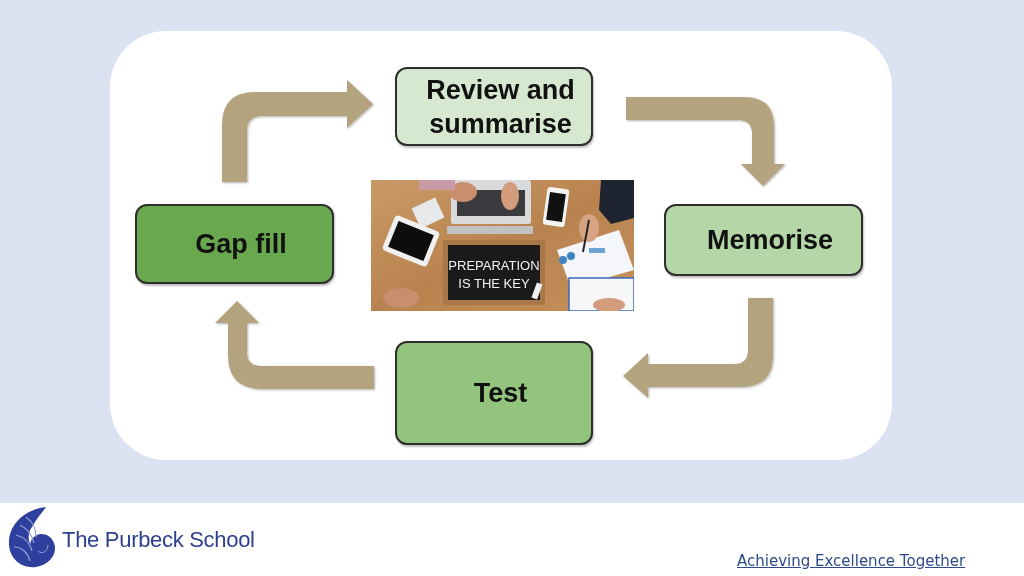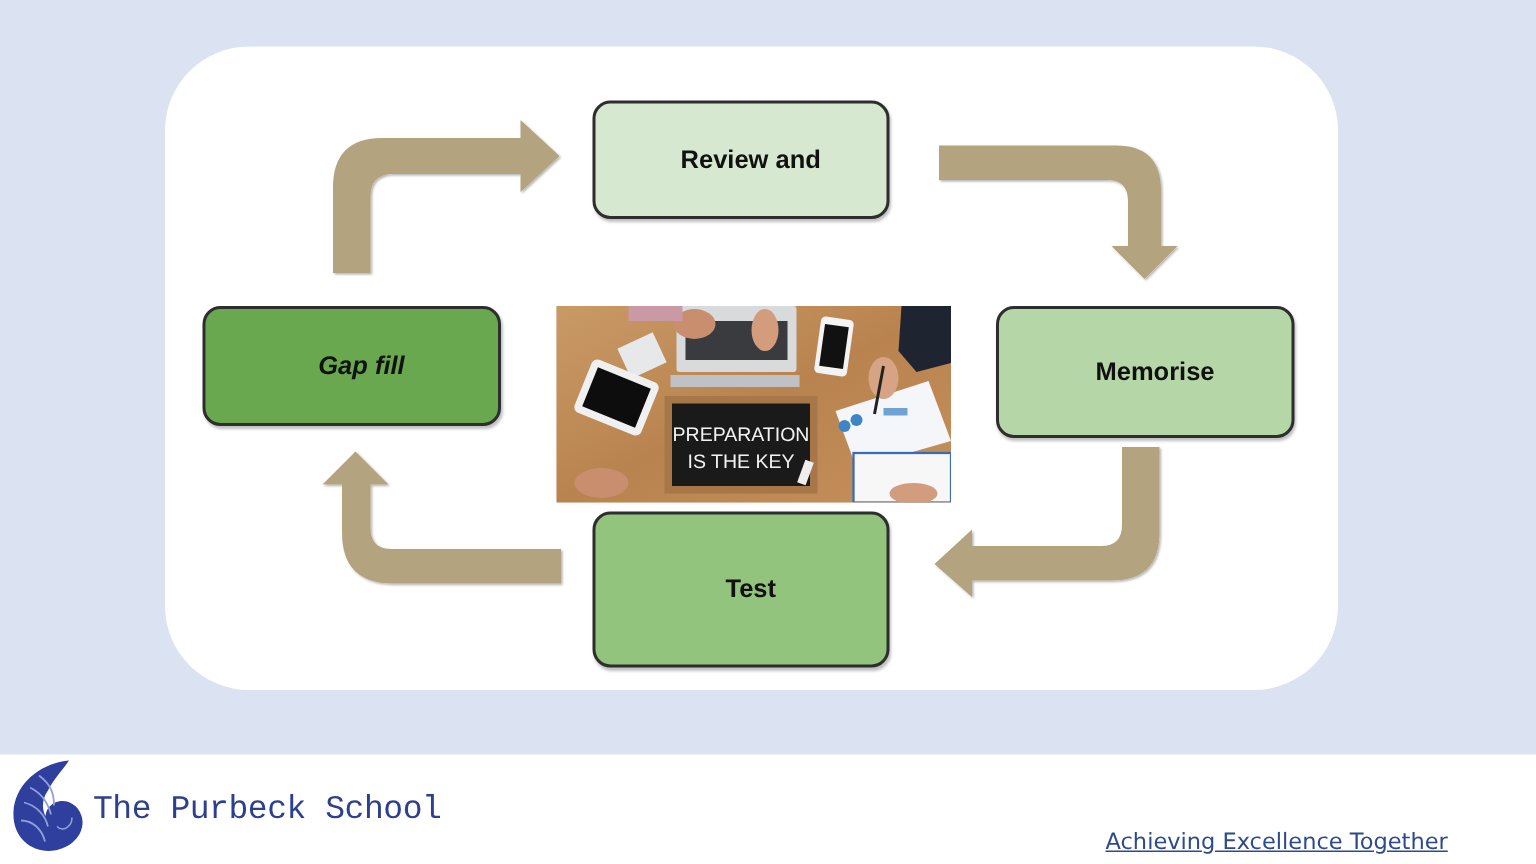--- a/index.html
+++ b/index.html
@@ -1,26 +1,26 @@
 <!DOCTYPE html>
 <html><head>
 <meta charset="utf-8">
 <style>
   html, body { margin:0; padding:0; }
   body { width:1024px; height:576px; position:relative; overflow:hidden; background:#dbe2f2; font-family:"Liberation Sans", sans-serif; }
   .panel { position:absolute; left:110px; top:31px; width:782px; height:429px; background:#ffffff; border-radius:56px; }
-  .box { position:absolute; box-sizing:border-box; border:2px solid #2e2e2e; border-radius:12px; display:flex; align-items:center; justify-content:center; text-align:center; font-weight:bold; color:#111; font-size:17px; line-height:34px; box-shadow:1px 2px 2px rgba(0,0,0,0.25);padding-left:13px; }
+  .box { position:absolute; box-sizing:border-box; border:2px solid #2e2e2e; border-radius:12px; display:flex; align-items:center; justify-content:center; text-align:center; font-weight:bold; color:#111; font-size:27px; line-height:34px; box-shadow:1px 2px 2px rgba(0,0,0,0.25);padding-left:13px; }
   .box-review { left:395px; top:67px; width:198px; height:79px; background:#d6e8d0; }
-  .box-memorise { left:664px; top:204px; width:199px; height:88px; background:#b5d6a7; }
+  .box-memorise { left:664px; top:204px; width:199px; height:72px; background:#b5d6a7; }
   .box-test { left:395px; top:341px; width:198px; height:104px; background:#93c47d; }
-  .box-gap { left:135px; top:204px; width:199px; height:80px; background:#6aa84f;font-style:italic; }
+  .box-gap { left:135px; top:204px; width:199px; height:80px; background:#6aa84f; }
   svg.arrows { position:absolute; left:0; top:0; width:1024px; height:576px; pointer-events:none; }
-  .photo { position:absolute; left:371px; top:180px; width:263px; height:131px; overflow:hidden; background:#c08a55;margin-top:24px; }
+  .photo { position:absolute; left:371px; top:180px; width:263px; height:131px; overflow:hidden; background:#c08a55; }
   .footer { position:absolute; left:0; top:503px; width:1024px; height:73px; background:#ffffff; }
-  .school-name { position:absolute; left:62px; top:527px; font-size:22px; color:#2d3f8f; font-family:Liberation Mono, monospace; letter-spacing:-0.3px; }
+  .school-name { position:absolute; left:62px; top:527px; font-size:22px; color:#2d3f8f; font-family:Liberation Sans, sans-serif; letter-spacing:-0.3px; }
   .tagline { position:absolute; left:737px; top:552px; font-size:15px; color:#2d4a8a; font-family:"DejaVu Sans", sans-serif;text-decoration:underline; }
 </style>
 </head>
 <body>
 
 <div class="panel"></div>
 
 <svg class="arrows" viewBox="0 0 1024 576">
   <defs>
     <filter id="sh" x="-10%" y="-10%" width="120%" height="120%">
@@ -34,21 +34,21 @@
 
   <path filter="url(#sh)" fill="#b3a47f" d="M773,298 L773,355 Q773,387 741,387 L648,387 L648,398 L623,376 L648,353 L648,364 L734,364 Q748,364 748,350 L748,298 Z"></path>
 
   <path filter="url(#sh)" fill="#b3a47f" d="M374,366 L374,389 L262,389 Q228,389 228,355 L228,323 L215,323 L237,301 L259,323 L247,323 L247,352 Q247,366 261,366 Z"></path>
 
   <line x1="264" y1="545" x2="1010" y2="545" stroke="#2d4a8a" stroke-width="1.6"></line>
   <path d="M1005,540 L1015,545 L1005,550 Z" fill="#2d4a8a"></path>
 </svg>
 
 <div class="box box-review">
-  <div><span>Review and</span><br></div>
+  <div><span>Review and</span><br><span>summarise</span></div>
 </div>
 <div class="box box-memorise">
   <span>Memorise</span>
 </div>
 <div class="box box-test">
   <div><span>Test</span><br></div>
 </div>
 <div class="box box-gap">
   <span>Gap fill</span>
 </div>

